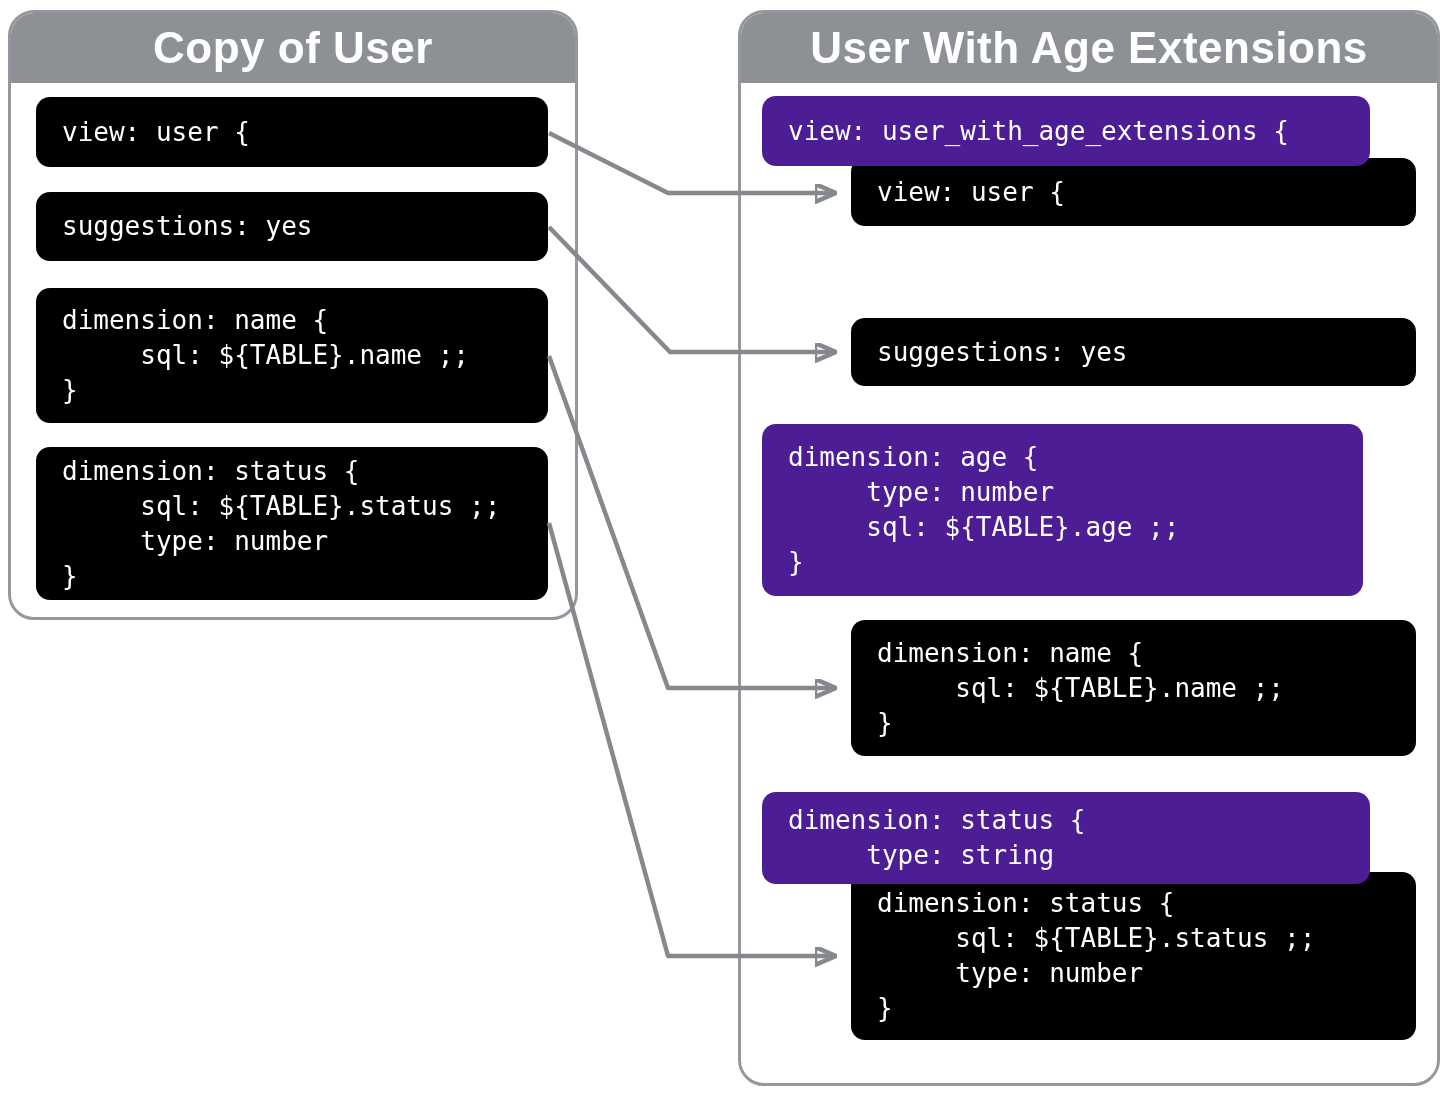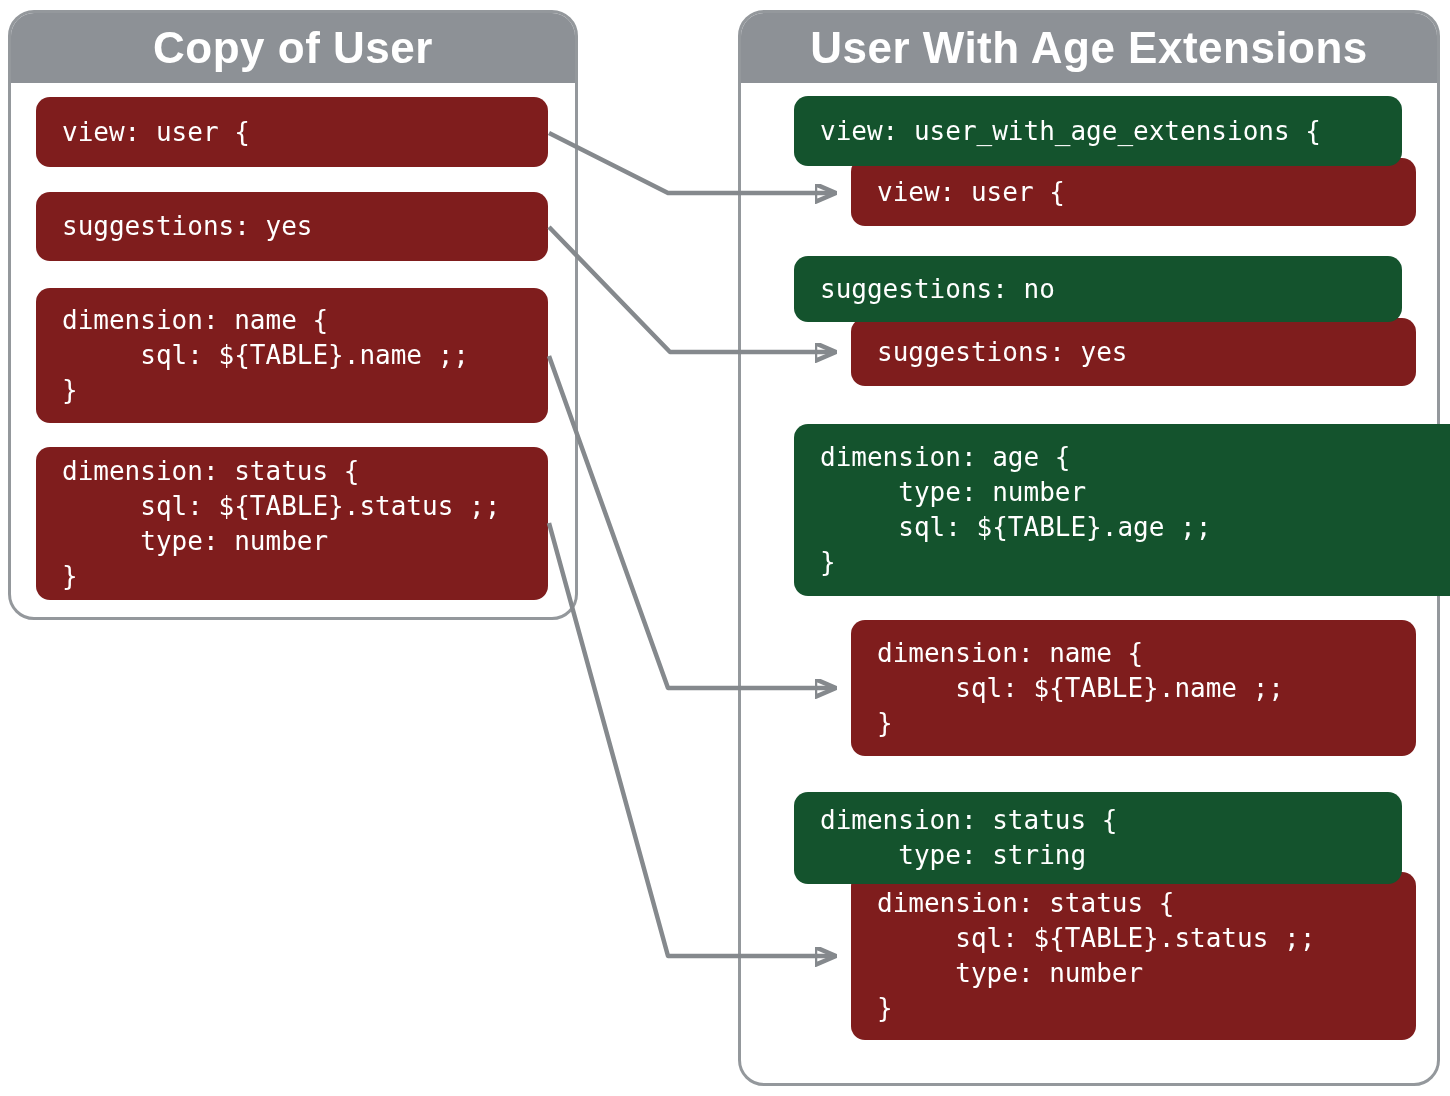--- a/index.html
+++ b/index.html
@@ -49,35 +49,35 @@
     color: #ffffff;
     font-family: "DejaVu Sans Mono", monospace;
     font-size: 26px;
     line-height: 35px;
     white-space: pre;
     display: flex;
     align-items: center;
     padding: 0 26px;
     box-sizing: border-box;
   }
-  .dark  { background: #7f1d1d; z-index: 2; }
-  .light { background: #14532d; z-index: 3; margin-left: 32px; }
+  .dark  { background: #000000; z-index: 2; }
+  .light { background: #4c1d95; z-index: 3; }
 
   
   .b-l1 { left: 36px; top: 97px;  width: 512px; height: 70px;  }
   .b-l2 { left: 36px; top: 192px; width: 512px; height: 69px;  }
   .b-l3 { left: 36px; top: 288px; width: 512px; height: 135px; }
   .b-l4 { left: 36px; top: 447px; width: 512px; height: 153px; }
 
   
   .b-r1l { left: 762px; top: 96px;  width: 608px; height: 70px;  }
   .b-r1d { left: 851px; top: 158px; width: 565px; height: 68px;  }
   .b-r2l { left: 762px; top: 256px; width: 608px; height: 66px;  }
   .b-r2d { left: 851px; top: 318px; width: 565px; height: 68px;  }
-  .b-r3l { left: 762px; top: 424px; width: 687px; height: 172px; }
+  .b-r3l { left: 762px; top: 424px; width: 601px; height: 172px; }
   .b-r4d { left: 851px; top: 620px; width: 565px; height: 136px; }
   .b-r5l { left: 762px; top: 792px; width: 608px; height: 92px;  }
   .b-r5d { left: 851px; top: 872px; width: 565px; height: 168px; }
 
   
   #arrow-layer {
     position: absolute;
     left: 0; top: 0;
     width: 1450px;
     height: 1096px;
@@ -109,21 +109,20 @@
   <div class="code-block dark b-l3">dimension: name {
      sql: ${TABLE}.name ;;
 }</div>
   <div class="code-block dark b-l4">dimension: status {
      sql: ${TABLE}.status ;;
      type: number
 }</div>
 
   <div class="code-block light b-r1l">view: user_with_age_extensions {</div>
   <div class="code-block dark b-r1d">view: user {</div>
-  <div class="code-block light b-r2l">suggestions: no</div>
   <div class="code-block dark b-r2d">suggestions: yes</div>
   <div class="code-block light b-r3l">dimension: age {
      type: number
      sql: ${TABLE}.age ;;
 }</div>
   <div class="code-block dark b-r4d">dimension: name {
      sql: ${TABLE}.name ;;
 }</div>
   <div class="code-block light b-r5l">dimension: status {
      type: string</div>

